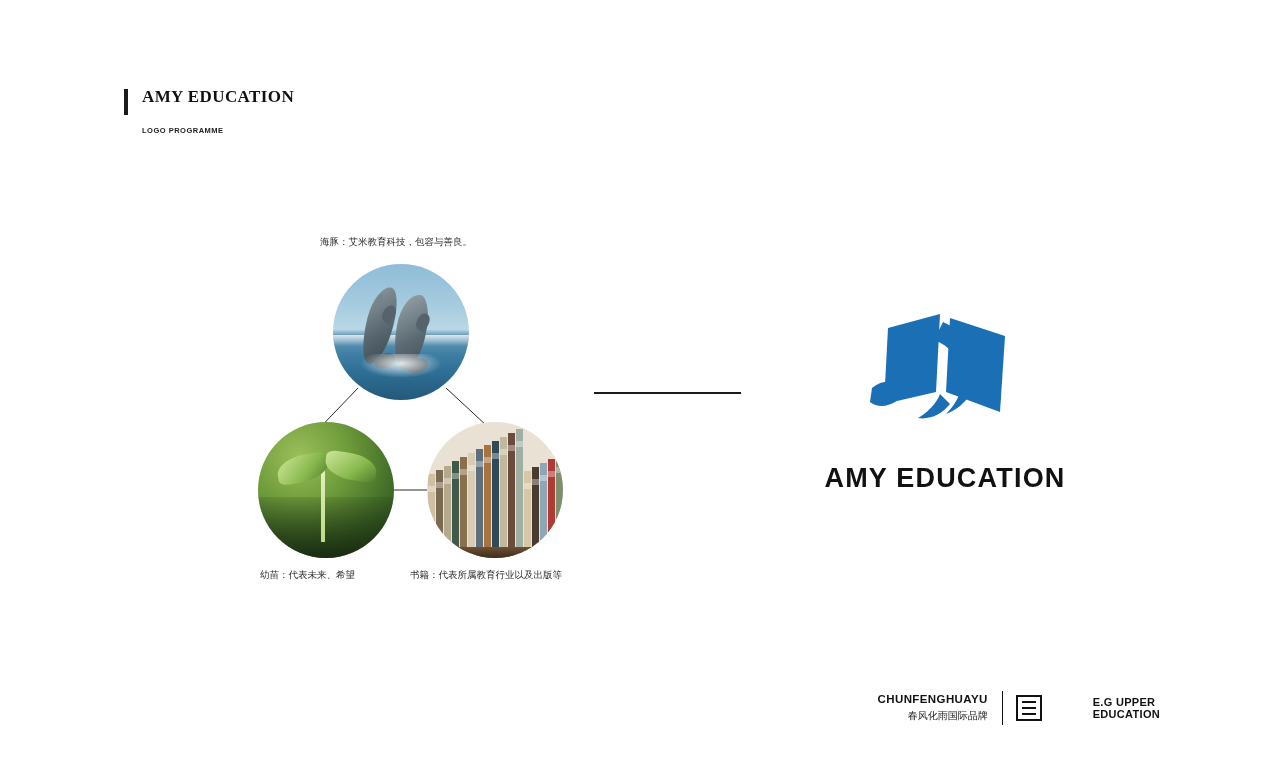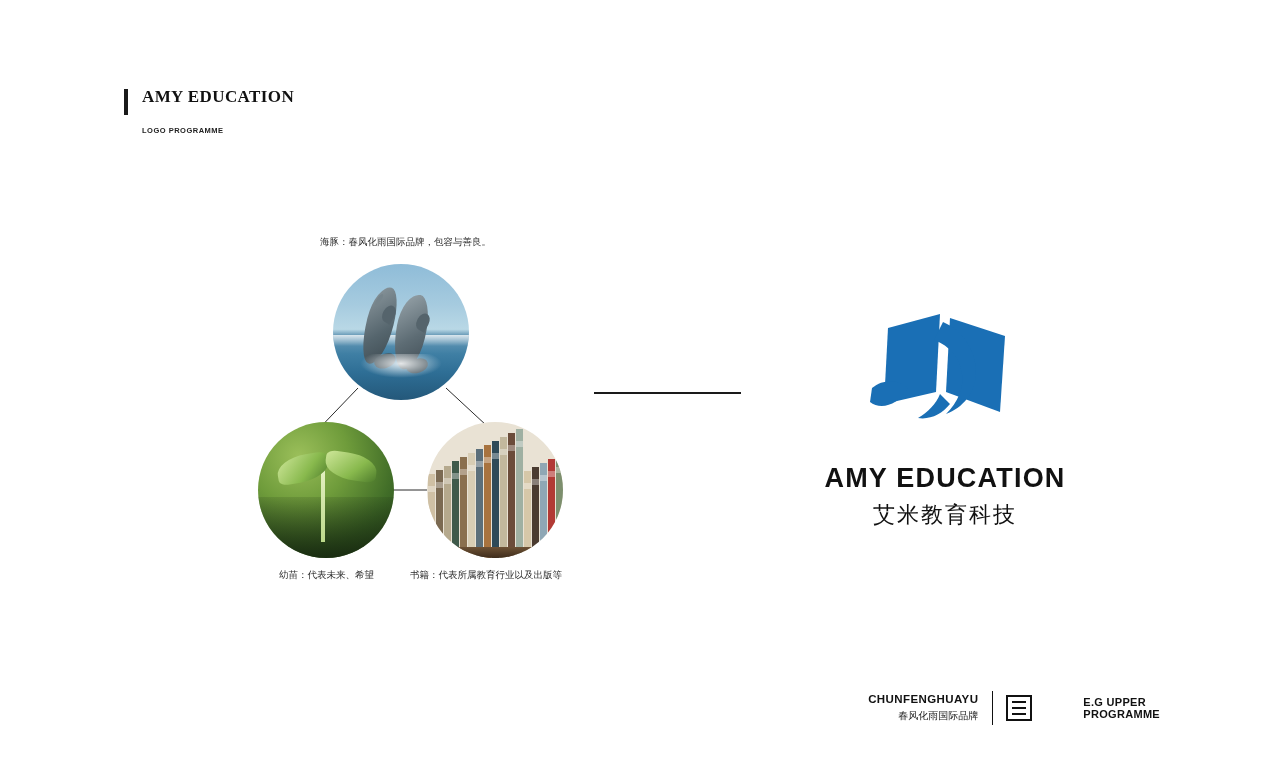--- a/index.html
+++ b/index.html
@@ -62,21 +62,21 @@
 
   .caption {
     position: absolute;
     font-family: "DejaVu Sans", sans-serif;
     font-size: 9.5px;
     color: #2b2b2b;
     white-space: nowrap;
     line-height: 14px;
   }
   .caption-top   { left: 70px;  top: 5px; }
-  .caption-left  { left: 29px;  top: 338px; }
+  .caption-left  { left: 10px;  top: 338px; }
   .caption-right { left: 160px; top: 338px; }
 
   .circle {
     position: absolute;
     border-radius: 50%;
     overflow: hidden;
   }
   .c-dolphin { left: 83px;  top: 34px;  width: 136px; height: 136px; }
   .c-sprout  { left: 8px;   top: 192px; width: 136px; height: 136px; }
   .c-books   { left: 177px; top: 192px; width: 136px; height: 136px; }
@@ -309,21 +309,21 @@
 </div>
 
 <div class="concept">
 
   <svg class="lines" viewBox="0 0 340 360">
     <line x1="108" y1="158" x2="60" y2="208" stroke="#2b2b2b" stroke-width="1"></line>
     <line x1="196" y1="158" x2="250" y2="208" stroke="#2b2b2b" stroke-width="1"></line>
     <line x1="140" y1="260" x2="180" y2="260" stroke="#2b2b2b" stroke-width="1"></line>
   </svg>
 
-  <div class="caption caption-top">海豚：春风化雨国际品牌，包容与善良。</div>
+  <div class="caption caption-top">海豚：艾米教育科技，包容与善良。</div>
   <div class="caption caption-left">幼苗：代表未来、希望</div>
   <div class="caption caption-right">书籍：代表所属教育行业以及出版等</div>
 
   <div class="circle c-dolphin">
     <div class="sky"></div>
     <div class="sea-foam"></div>
     <div class="dolphin-body d1">
         <div class="d1-head"></div>
       </div>
     <div class="dolphin-body d2"></div>
@@ -410,33 +410,32 @@
       <path d="M150 26 L205 44 L200 120 L146 100 Z"></path>
 
       <path d="M72 96 C84 86 100 88 108 96 C98 114 80 118 70 110 Z"></path>
 
       <path d="M143 30 C162 38 176 58 176 80 C176 100 163 116 146 122
                C158 110 164 96 162 82 C160 66 150 54 134 48 Z"></path>
       <path d="M150 112 C142 122 130 128 118 126 C128 120 136 112 140 102 Z"></path>
     </g>
   </svg>
   <div class="logo-name">AMY EDUCATION</div>
-  <div class="logo-cn">艾米教育科技</div>
 </div>
 
 <div class="footer">
   <div class="footer-left">
     <div class="footer-en">CHUNFENGHUAYU</div>
     <div class="footer-cn">春风化雨国际品牌</div>
   </div>
   <div class="footer-rule"></div>
   <div class="footer-right">
     <div class="eg-mark">
       <span></span>
         <span></span>
         <span></span>
     </div>
     <div class="eg-text">
       <div>E.G UPPER</div>
-      <div>PROGRAMME</div>
+      <div>EDUCATION</div>
     </div>
   </div>
 </div>
 
 </body></html>

